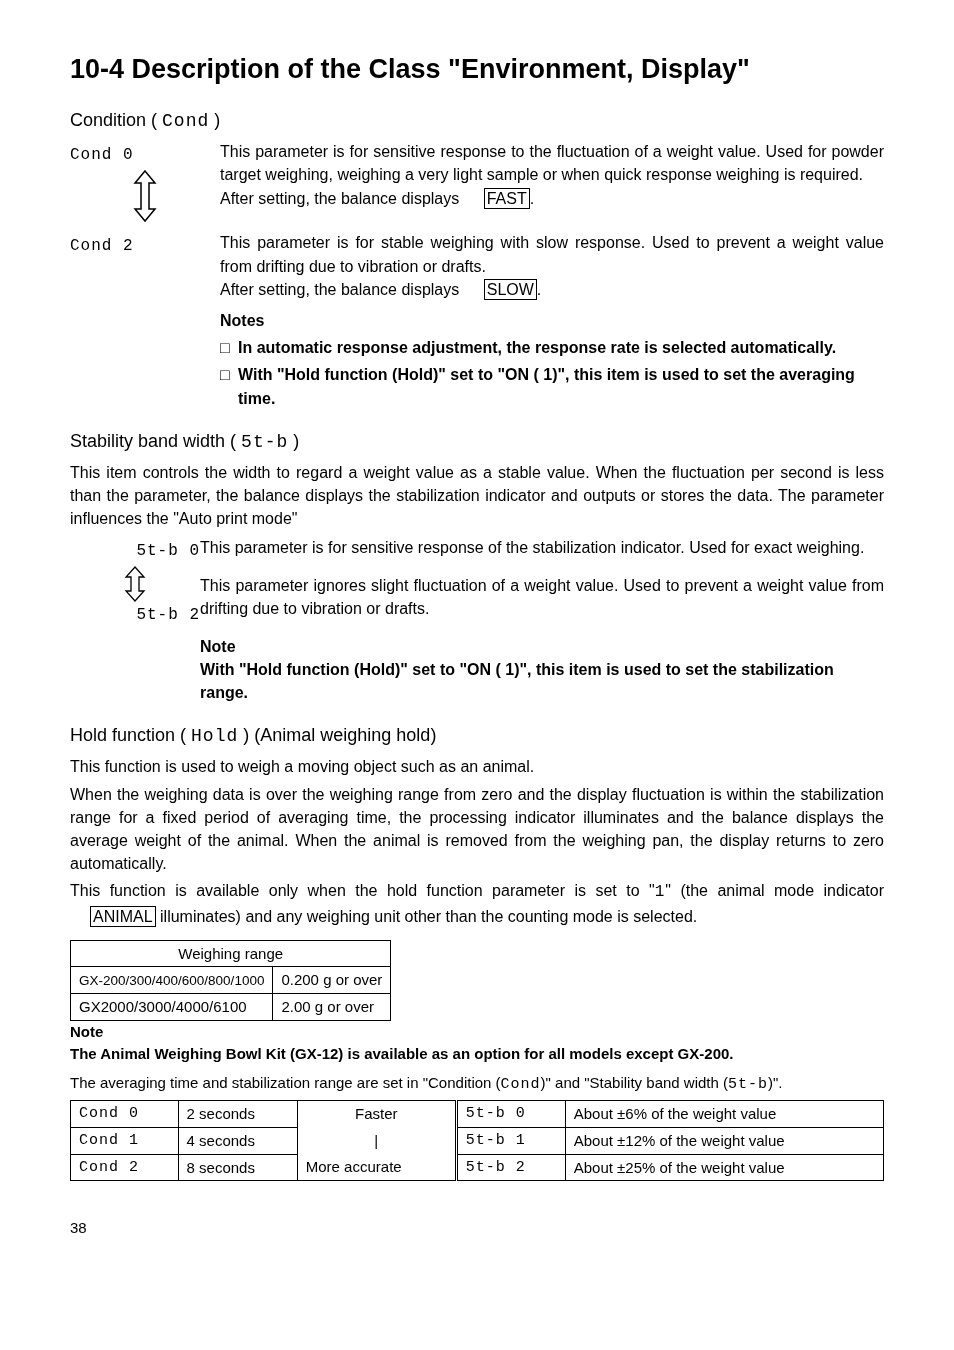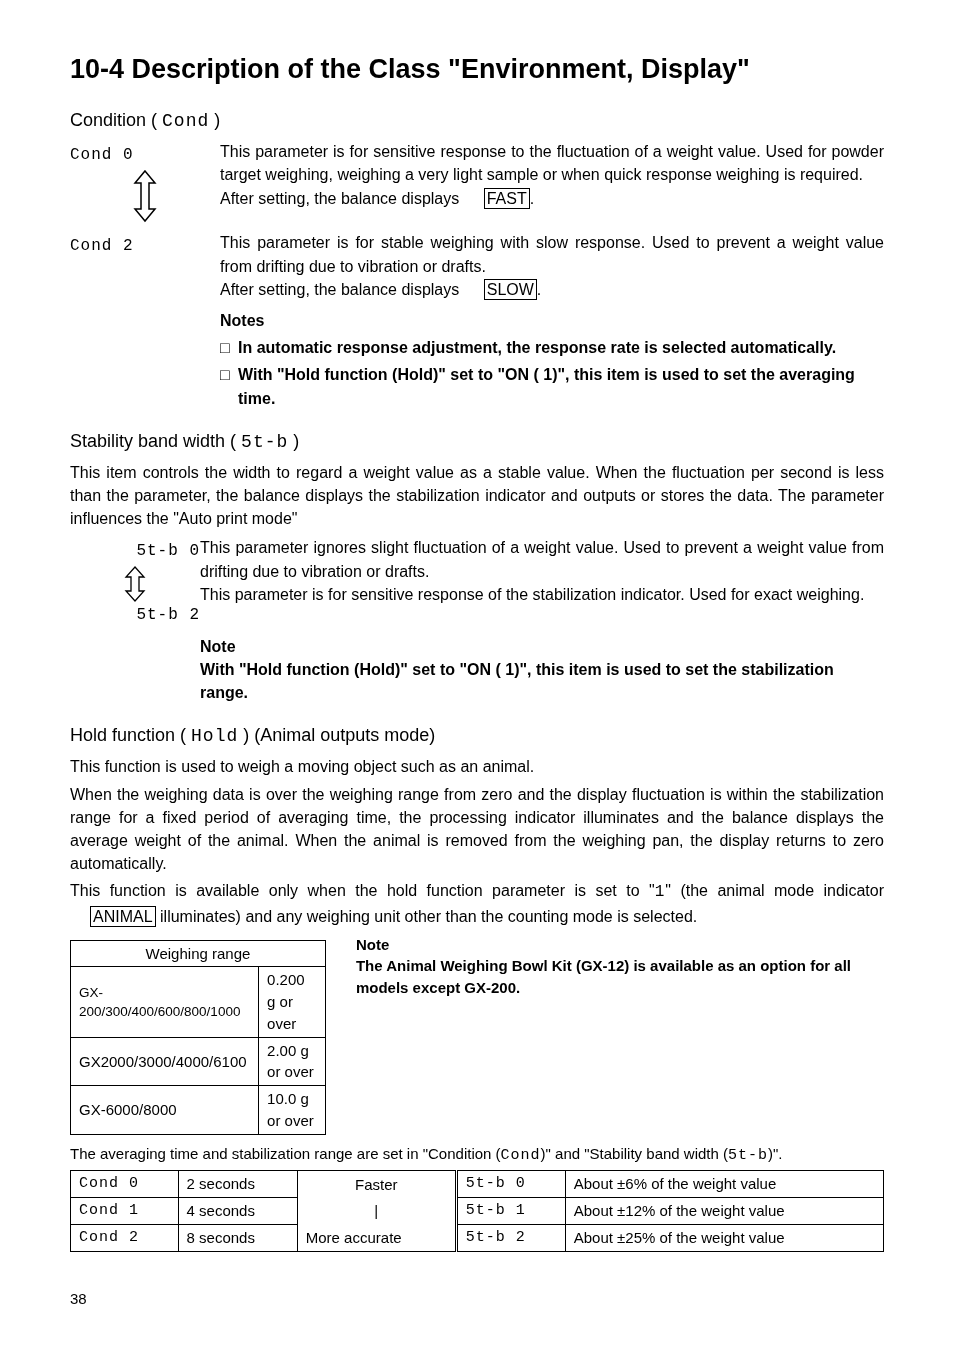--- a/index.html
+++ b/index.html
@@ -42,21 +42,21 @@
   .stab-block { display: flex; align-items: flex-start; margin-top: 6px; }
   .stab-left { width: 130px; flex-shrink: 0; text-align: right; padding-top: 2px; }
   .stab-right { flex: 1; text-align: justify; }
   .note-inline { margin-left: 130px; margin-top: 8px; }
   .note-inline .nt { font-weight: bold; }
   .note-inline .nb { font-weight: bold; }
   table { border-collapse: collapse; }
   th, td { border: 1px solid #000; padding: 2px 8px; font-size: 15px; }
   .wr-table { margin-top: 6px; }
   .wr-table th { font-weight: normal; }
-  .wr-note-wrap { display: flex; align-items: flex-start; gap: 30px; margin-top: 6px; }
+  .wr-note-wrap { display: flex; align-items: flex-start; margin-top: 6px; flex-direction: column; }
   .wr-note { font-size: 15px; }
   .wr-note .nt { font-weight: bold; }
   .avg-table { width: 100%; margin-top: 4px; }
   .avg-table td, .avg-table th { font-size: 15px; }
   .pagenum { text-align: left; margin-top: 36px; font-size: 15px; }
   .svg-arrow { display:block; margin: 2px auto 0 auto; }
   .just { text-align: justify; }
 </style>
 </head>
 <body>
@@ -114,32 +114,32 @@
 
 <div class="stab-block">
   <div class="stab-left">
     <span class="seg7">5t-b 0</span>
     <svg class="svg-arrow" width="24" height="36" viewBox="0 0 24 36">
       <path d="M12 1 L21 11 L16 11 L16 25 L21 25 L12 35 L3 25 L8 25 L8 11 L3 11 Z" fill="none" stroke="#000" stroke-width="1.3"></path>
     </svg>
     <span class="seg7">5t-b 2</span>
   </div>
   <div class="stab-right">
+    <div style="margin-bottom:14px;">This parameter is for sensitive response of the stabilization indicator. Used for exact weighing.</div>
     <div>This parameter ignores slight fluctuation of a weight value. Used to prevent a weight value from drifting due to vibration or drafts.</div>
-    <div style="margin-bottom:14px;">This parameter is for sensitive response of the stabilization indicator. Used for exact weighing.</div>
   </div>
 </div>
 
 <div class="note-inline">
   <div class="nt">Note</div>
   <div class="nb">With "Hold function (Hold)" set to "ON ( 1)", this item is used to set the stabilization range.</div>
 </div>
 
 <h2>
-  <span>Hold function ( </span><span class="seg7">Hold</span><span> ) (Animal outputs mode)</span>
+  <span>Hold function ( </span><span class="seg7">Hold</span><span> ) (Animal weighing hold)</span>
 </h2>
 
 <p class="just" style="margin:2px 0 4px 0;">This function is used to weigh a moving object such as an animal.</p>
 <p class="just" style="margin:2px 0 4px 0;">When the weighing data is over the weighing range from zero and the display fluctuation is within the stabilization range for a fixed period of averaging time, the processing indicator illuminates and the balance displays the average weight of the animal. When the animal is removed from the weighing pan, the display returns to zero automatically.</p>
 <p class="just" style="margin:2px 0 6px 0;">
   <span>This function is available only when the hold function parameter is set to "</span><span class="seg7">1</span><span>" (the animal mode indicator </span><span class="keyword">ANIMAL</span><span> illuminates) and any weighing unit other than the counting mode is selected.</span>
 </p>
 
 <div class="wr-note-wrap">
   <table class="wr-table">
@@ -147,24 +147,20 @@
         <tr>
           <th colspan="2">Weighing range</th>
         </tr>
     <tr>
           <td style="font-size:13.5px;">GX-200/300/400/600/800/1000</td>
           <td>0.200 g or over</td>
         </tr>
     <tr>
           <td>GX2000/3000/4000/6100</td>
           <td>2.00 g or over</td>
-        </tr>
-    <tr>
-          <td>GX-6000/8000</td>
-          <td>10.0 g or over</td>
         </tr>
   </tbody>
     </table>
   <div class="wr-note">
     <div class="nt">Note</div>
     <div style="font-weight:bold;">The Animal Weighing Bowl Kit (GX-12) is available as an option for all models except GX-200.</div>
   </div>
 </div>
 
 <p style="margin:8px 0 2px 0; font-size:15px;">

